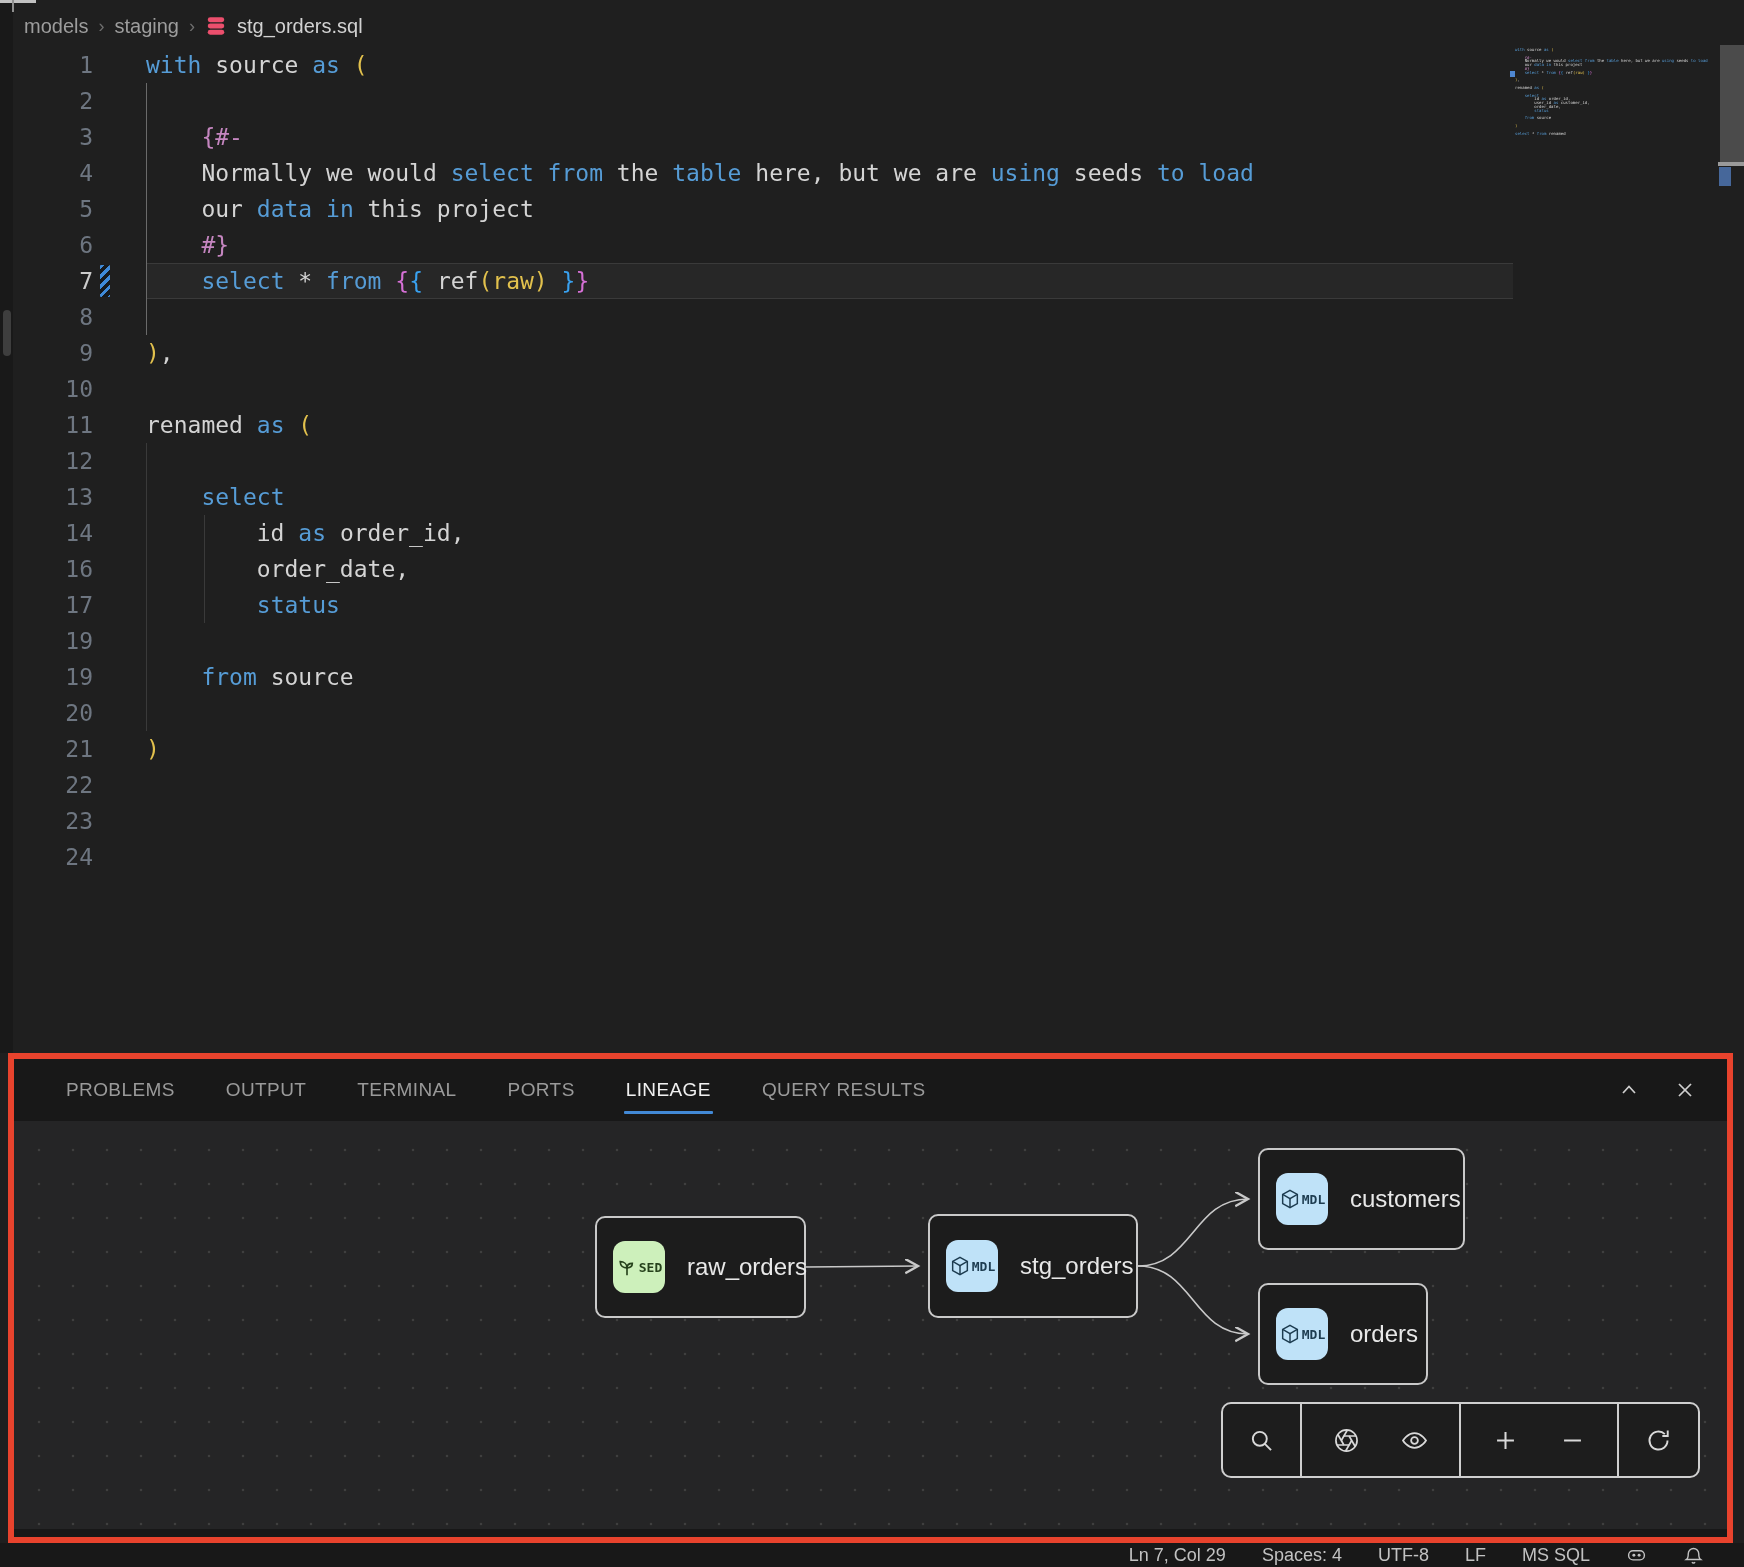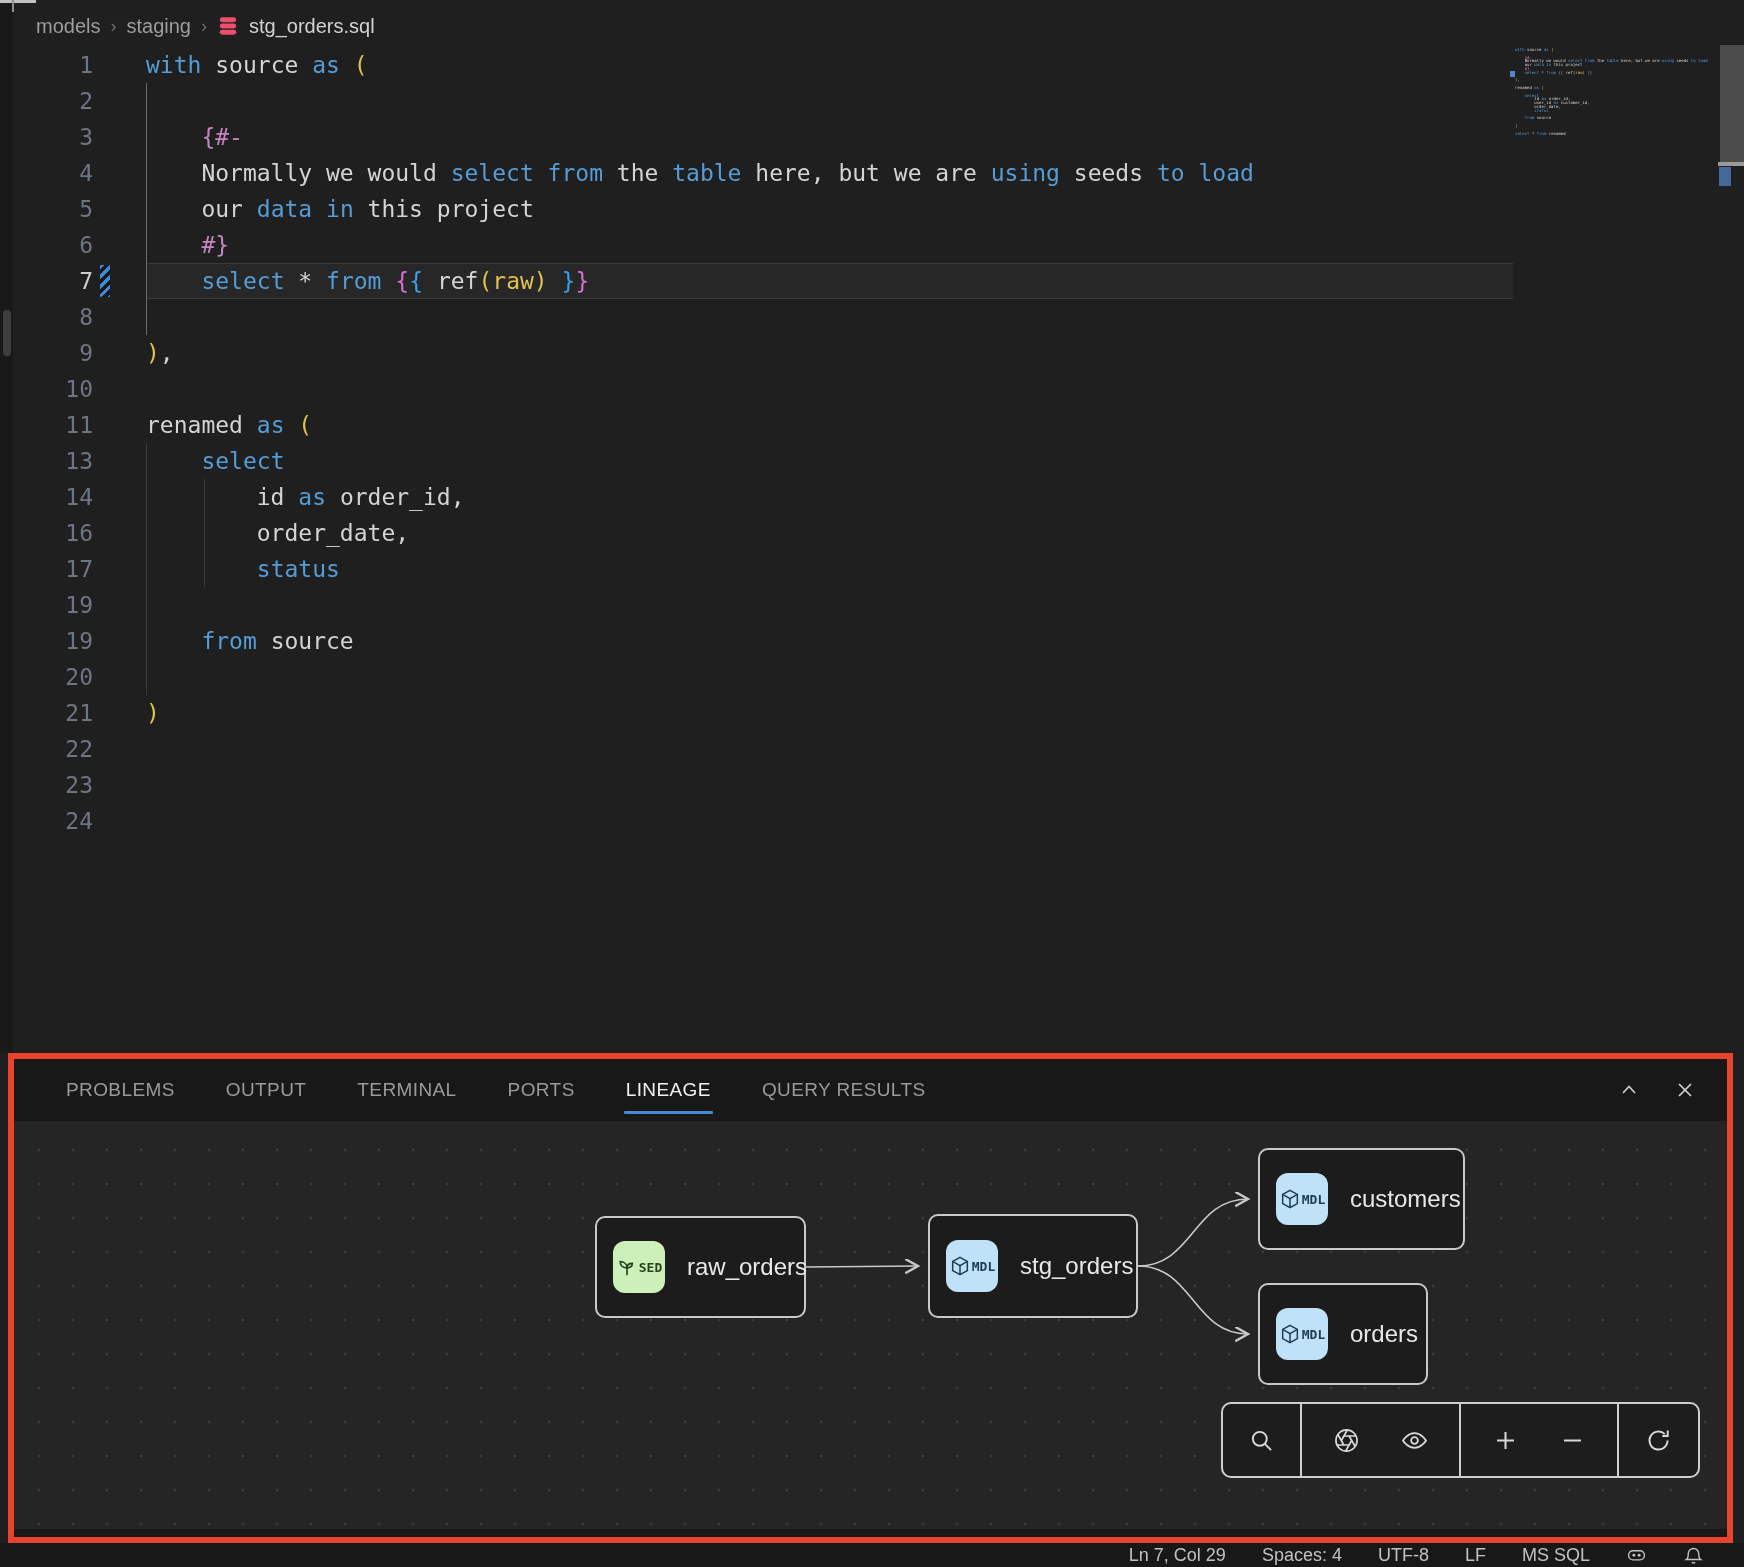--- a/index.html
+++ b/index.html
@@ -6,21 +6,21 @@
   body{
     width:1744px;height:1567px;position:relative;overflow:hidden;
     background:#1f1f1f;font-family:"Liberation Sans",sans-serif;
     -webkit-font-smoothing:antialiased;
   }
   
   .left-rail{position:absolute;left:0;top:0;width:13px;height:1053px;background:#191919;}
   .rail-handle{position:absolute;left:3px;top:310px;width:8px;height:46px;background:#3e3e3e;border-radius:4px;}
   .corner-a{position:absolute;left:0;top:0;width:36px;height:3px;background:#c2c2c2;}
   .corner-b{position:absolute;left:12px;top:0;width:2px;height:12px;background:#8f8f8f;}
-  .breadcrumb{position:absolute;left:36px;top:10px;height:32px;display:flex;align-items:center;
+  .breadcrumb{position:absolute;left:24px;top:10px;height:32px;display:flex;align-items:center;
     font-size:20px;color:#9d9d9d;gap:10px;}
   .breadcrumb .sep{color:#6f6f6f;font-size:18px;}
   .breadcrumb .file{color:#d2d2d2;}
   .breadcrumb .dbicon{display:inline-flex;width:22px;height:22px;}
   .code-area{position:absolute;left:0;top:47px;width:1744px;}
   .code-line{display:flex;height:36px;line-height:36px;position:relative;
     font-family:"DejaVu Sans Mono",monospace;font-size:23px;}
   .gutter{flex:none;width:146px;text-align:right;padding-right:53px;box-sizing:border-box;
     color:#6e7681;position:relative;}
   .code-line.active .gutter{color:#cccccc;}
@@ -135,20 +135,24 @@
     </div>
     <div class="code-line">
       <span class="gutter">10</span>
      <span class="lcontent"></span>
     </div>
     <div class="code-line">
       <span class="gutter">11</span>
      <span class="lcontent"><span class="tk" style="color:#d4d4d4">renamed </span><span class="tk" style="color:#569cd6">as</span><span class="tk" style="color:#d4d4d4"> </span><span class="tk" style="color:#e2c14d">(</span></span>
     </div>
     <div class="code-line">
+      <span class="gutter">12</span>
+     <span class="lcontent"><span class="iguide" style="left:0px"></span></span>
+    </div>
+    <div class="code-line">
       <span class="gutter">13</span>
      <span class="lcontent"><span class="iguide" style="left:0px"></span><span class="tk" style="color:#d4d4d4">    </span><span class="tk" style="color:#569cd6">select</span></span>
     </div>
     <div class="code-line">
       <span class="gutter">14</span>
      <span class="lcontent"><span class="iguide" style="left:0px"></span><span class="iguide" style="left:58px"></span><span class="tk" style="color:#d4d4d4">        id </span><span class="tk" style="color:#569cd6">as</span><span class="tk" style="color:#d4d4d4"> order_id,</span></span>
     </div>
     <div class="code-line">
       <span class="gutter">16</span>
      <span class="lcontent"><span class="iguide" style="left:0px"></span><span class="iguide" style="left:58px"></span><span class="tk" style="color:#d4d4d4">        order_date,</span></span>

